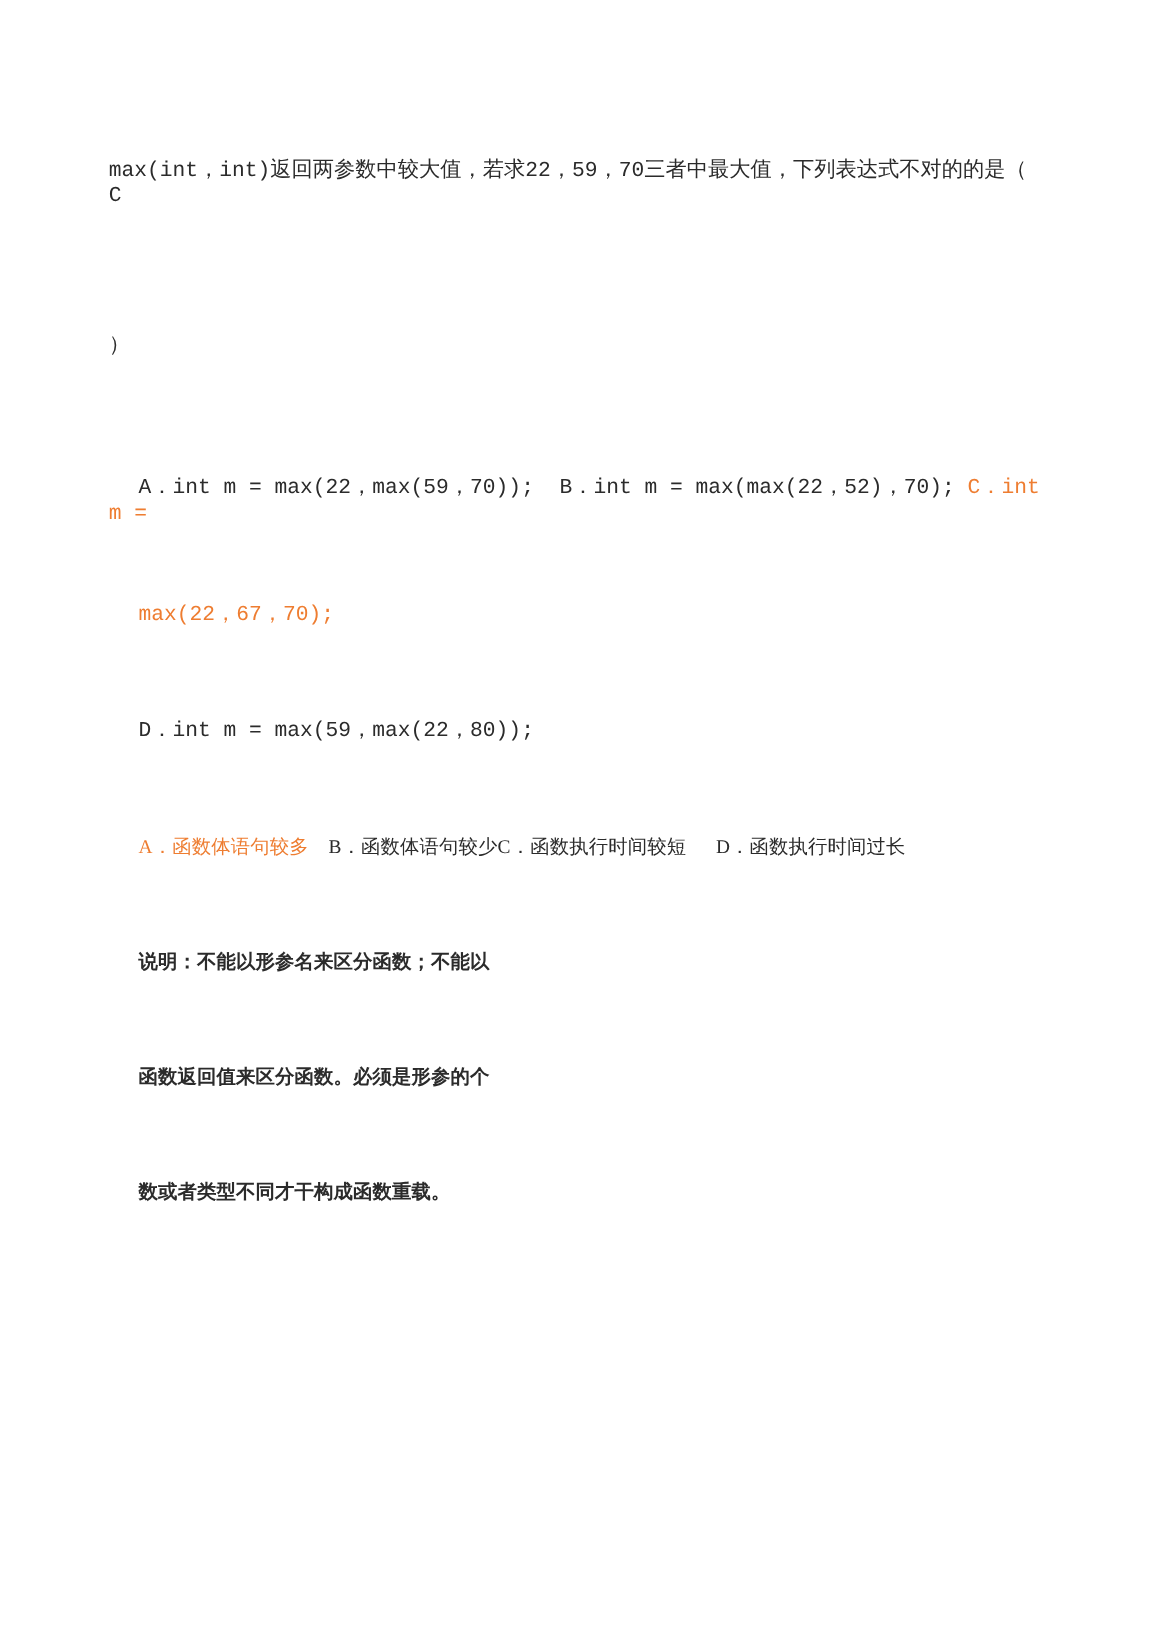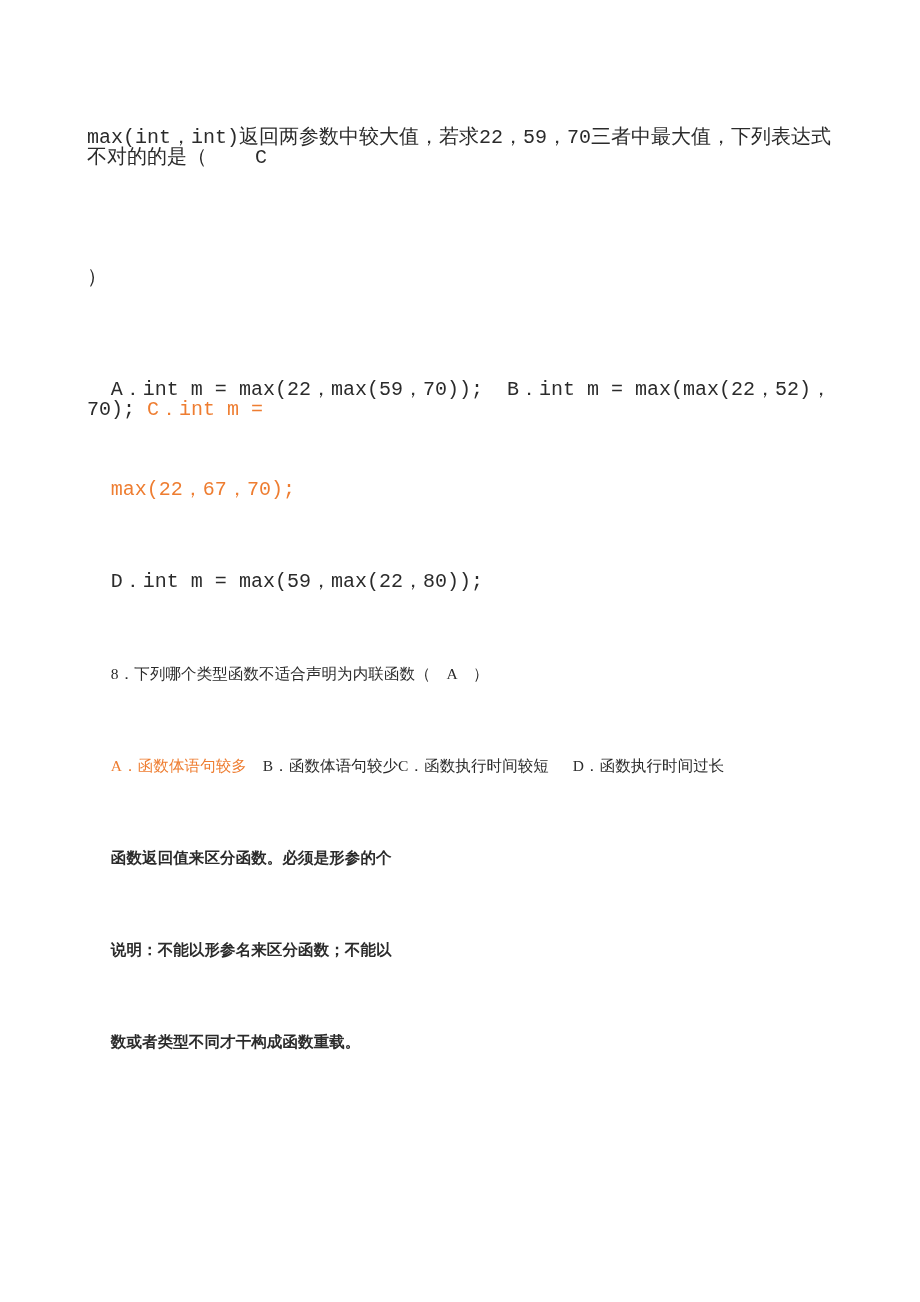--- a/index.html
+++ b/index.html
@@ -31,21 +31,21 @@
   .p {
     font-size: 15.5px;
     line-height: 20px;
     margin: 0 0 20px 0;
     white-space: pre-wrap;
     letter-spacing: 0.1px;
   }
   
   .mono {
     font-family: "Liberation Mono", "DejaVu Sans Mono", monospace;
-    font-size: 20px;
+    font-size: 17px;
     letter-spacing: 0px;
   }
   .cjk {
     font-family: "Liberation Serif", "DejaVu Serif", serif;
     font-size: 15.5px;
   }
   .bold {
     font-weight: bold;
   }
   .gap-md { margin-bottom: 32px; }
@@ -79,31 +79,28 @@
     </p>
     <p class="p gap-md">
       <span class="mono c-orange">max(22，67，70);</span>
     </p>
 
     <p class="p gap-md">
       <span class="mono c-black">D．int m = max(59，max(22，80));</span>
     </p>
 
     <p class="p gap-md">
-      <span class="cjk c-black">8．下列哪个类型函数不适合声明为内联函数（    A    ）</span>
-    </p>
-    <p class="p gap-md">
       <span class="cjk c-orange">A．函数体语句较多</span><span class="cjk c-black">    B．函数体语句较少C．函数执行时间较短      D．函数执行时间过长</span>
     </p>
 
 
     <p class="p gap-md">
-      <span class="cjk bold c-black">函数返回值来区分函数。必须是形参的个</span>
+      <span class="cjk bold c-black">说明：不能以形参名来区分函数；不能以</span>
     </p>
     <p class="p gap-md">
-      <span class="cjk bold c-black">说明：不能以形参名来区分函数；不能以</span>
+      <span class="cjk bold c-black">函数返回值来区分函数。必须是形参的个</span>
     </p>
     <p class="p gap-md">
       <span class="cjk bold c-black">数或者类型不同才干构成函数重载。</span>
     </p>
 
   </div>
 </div>
 
 </body></html>

